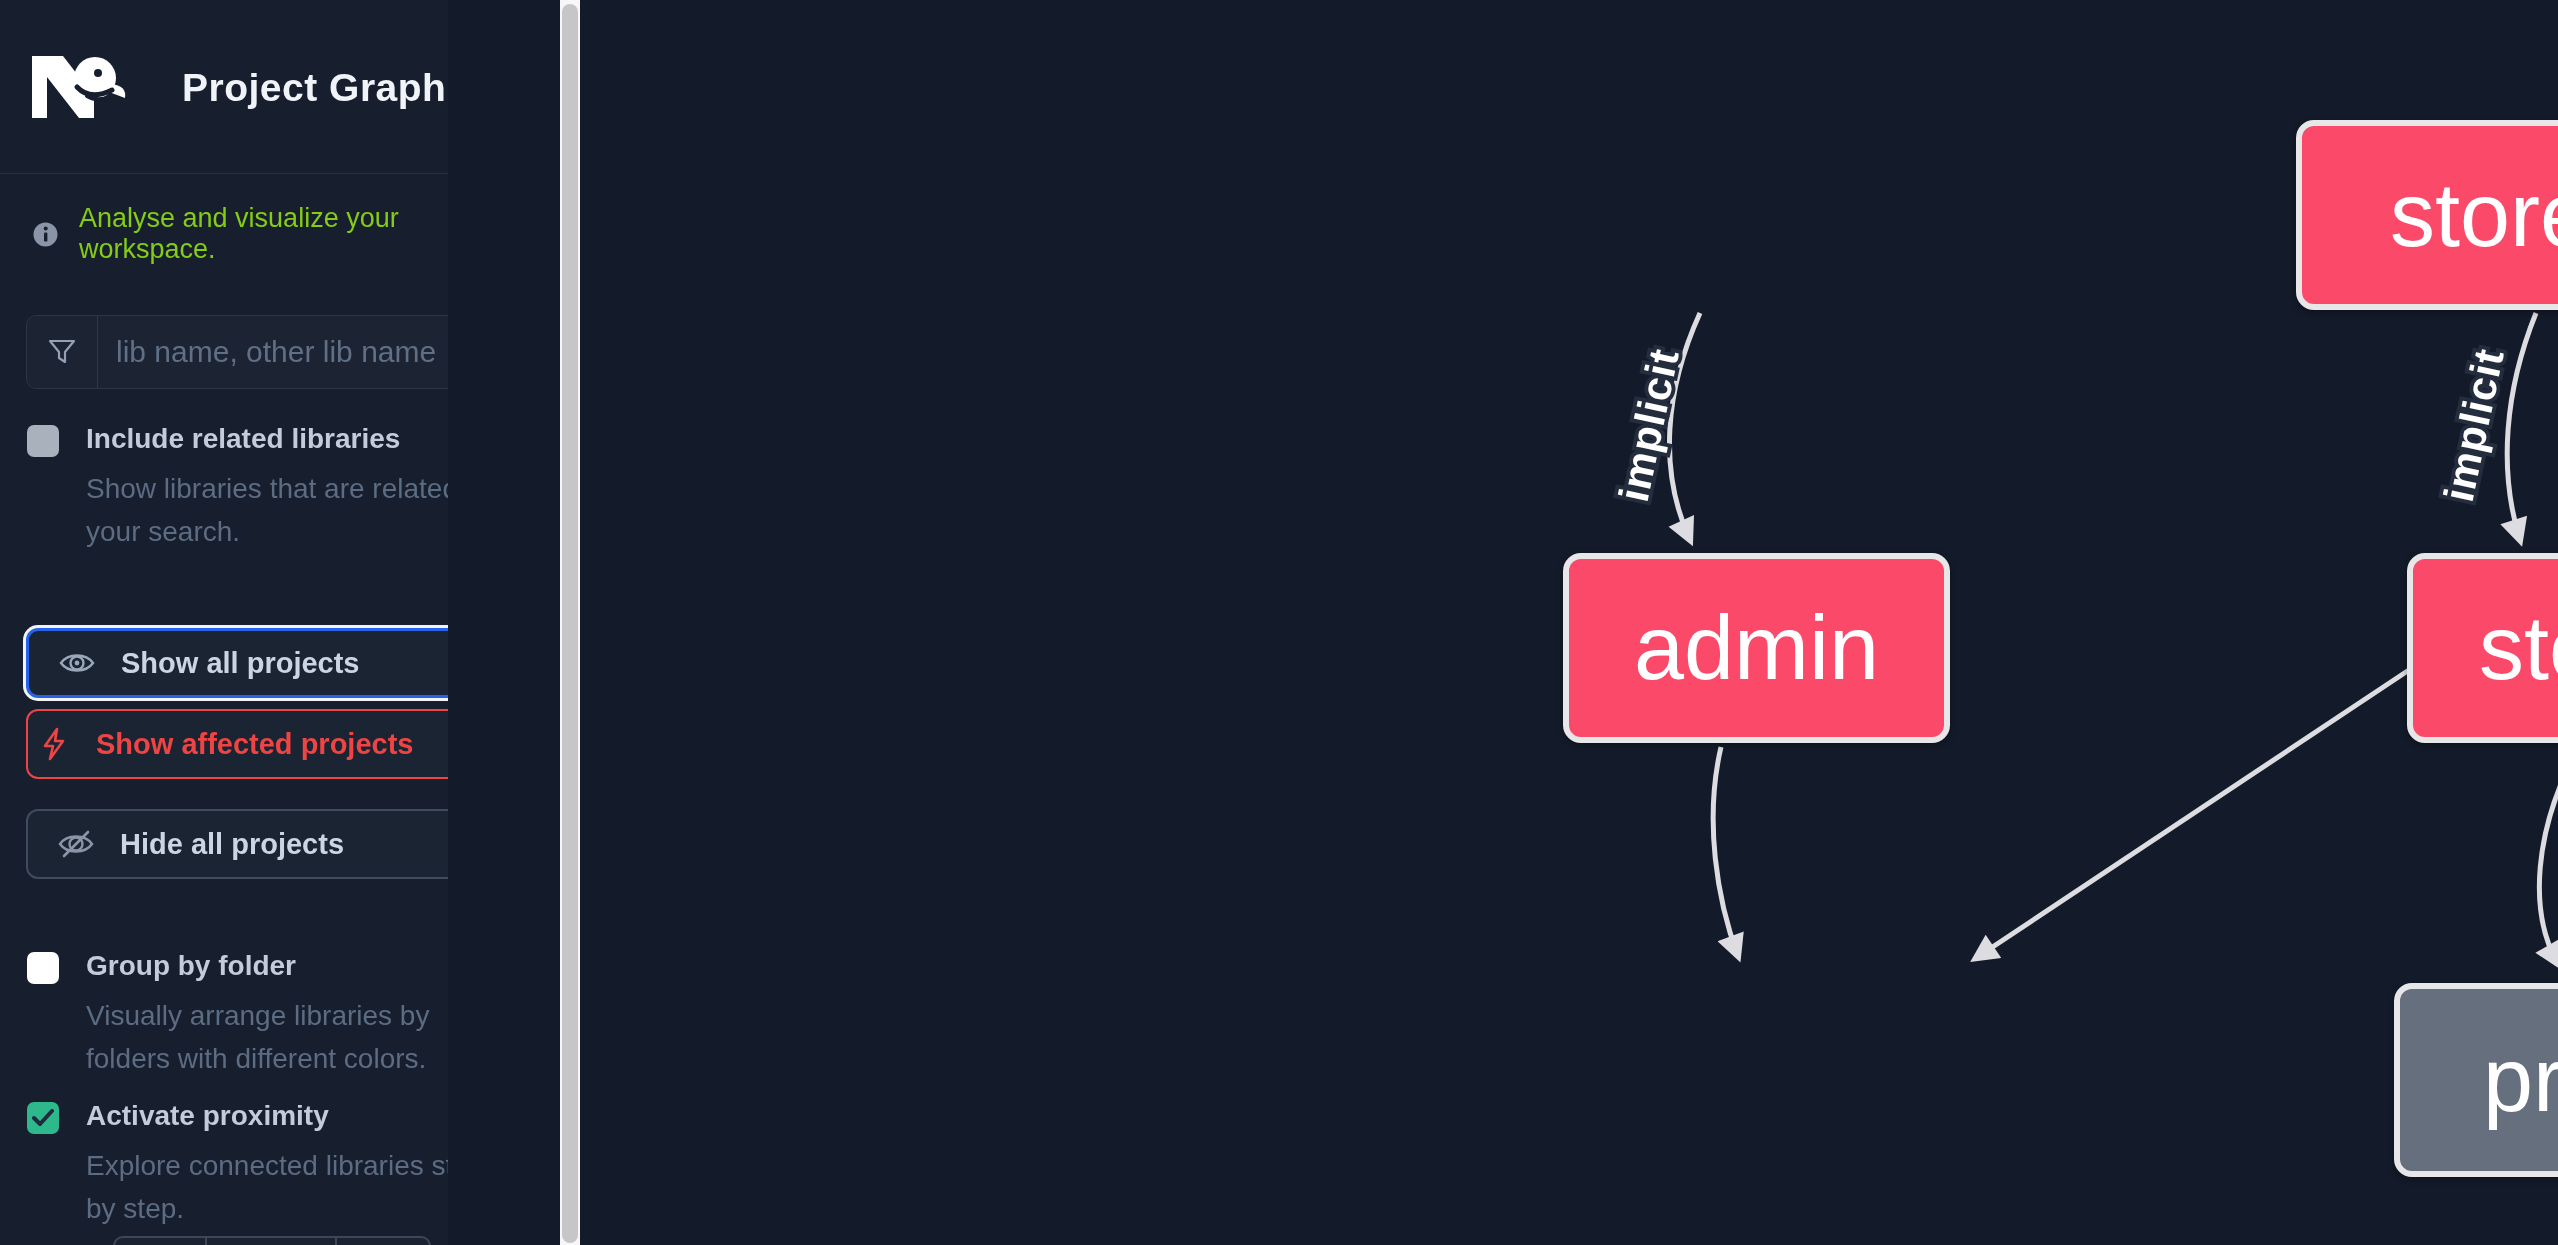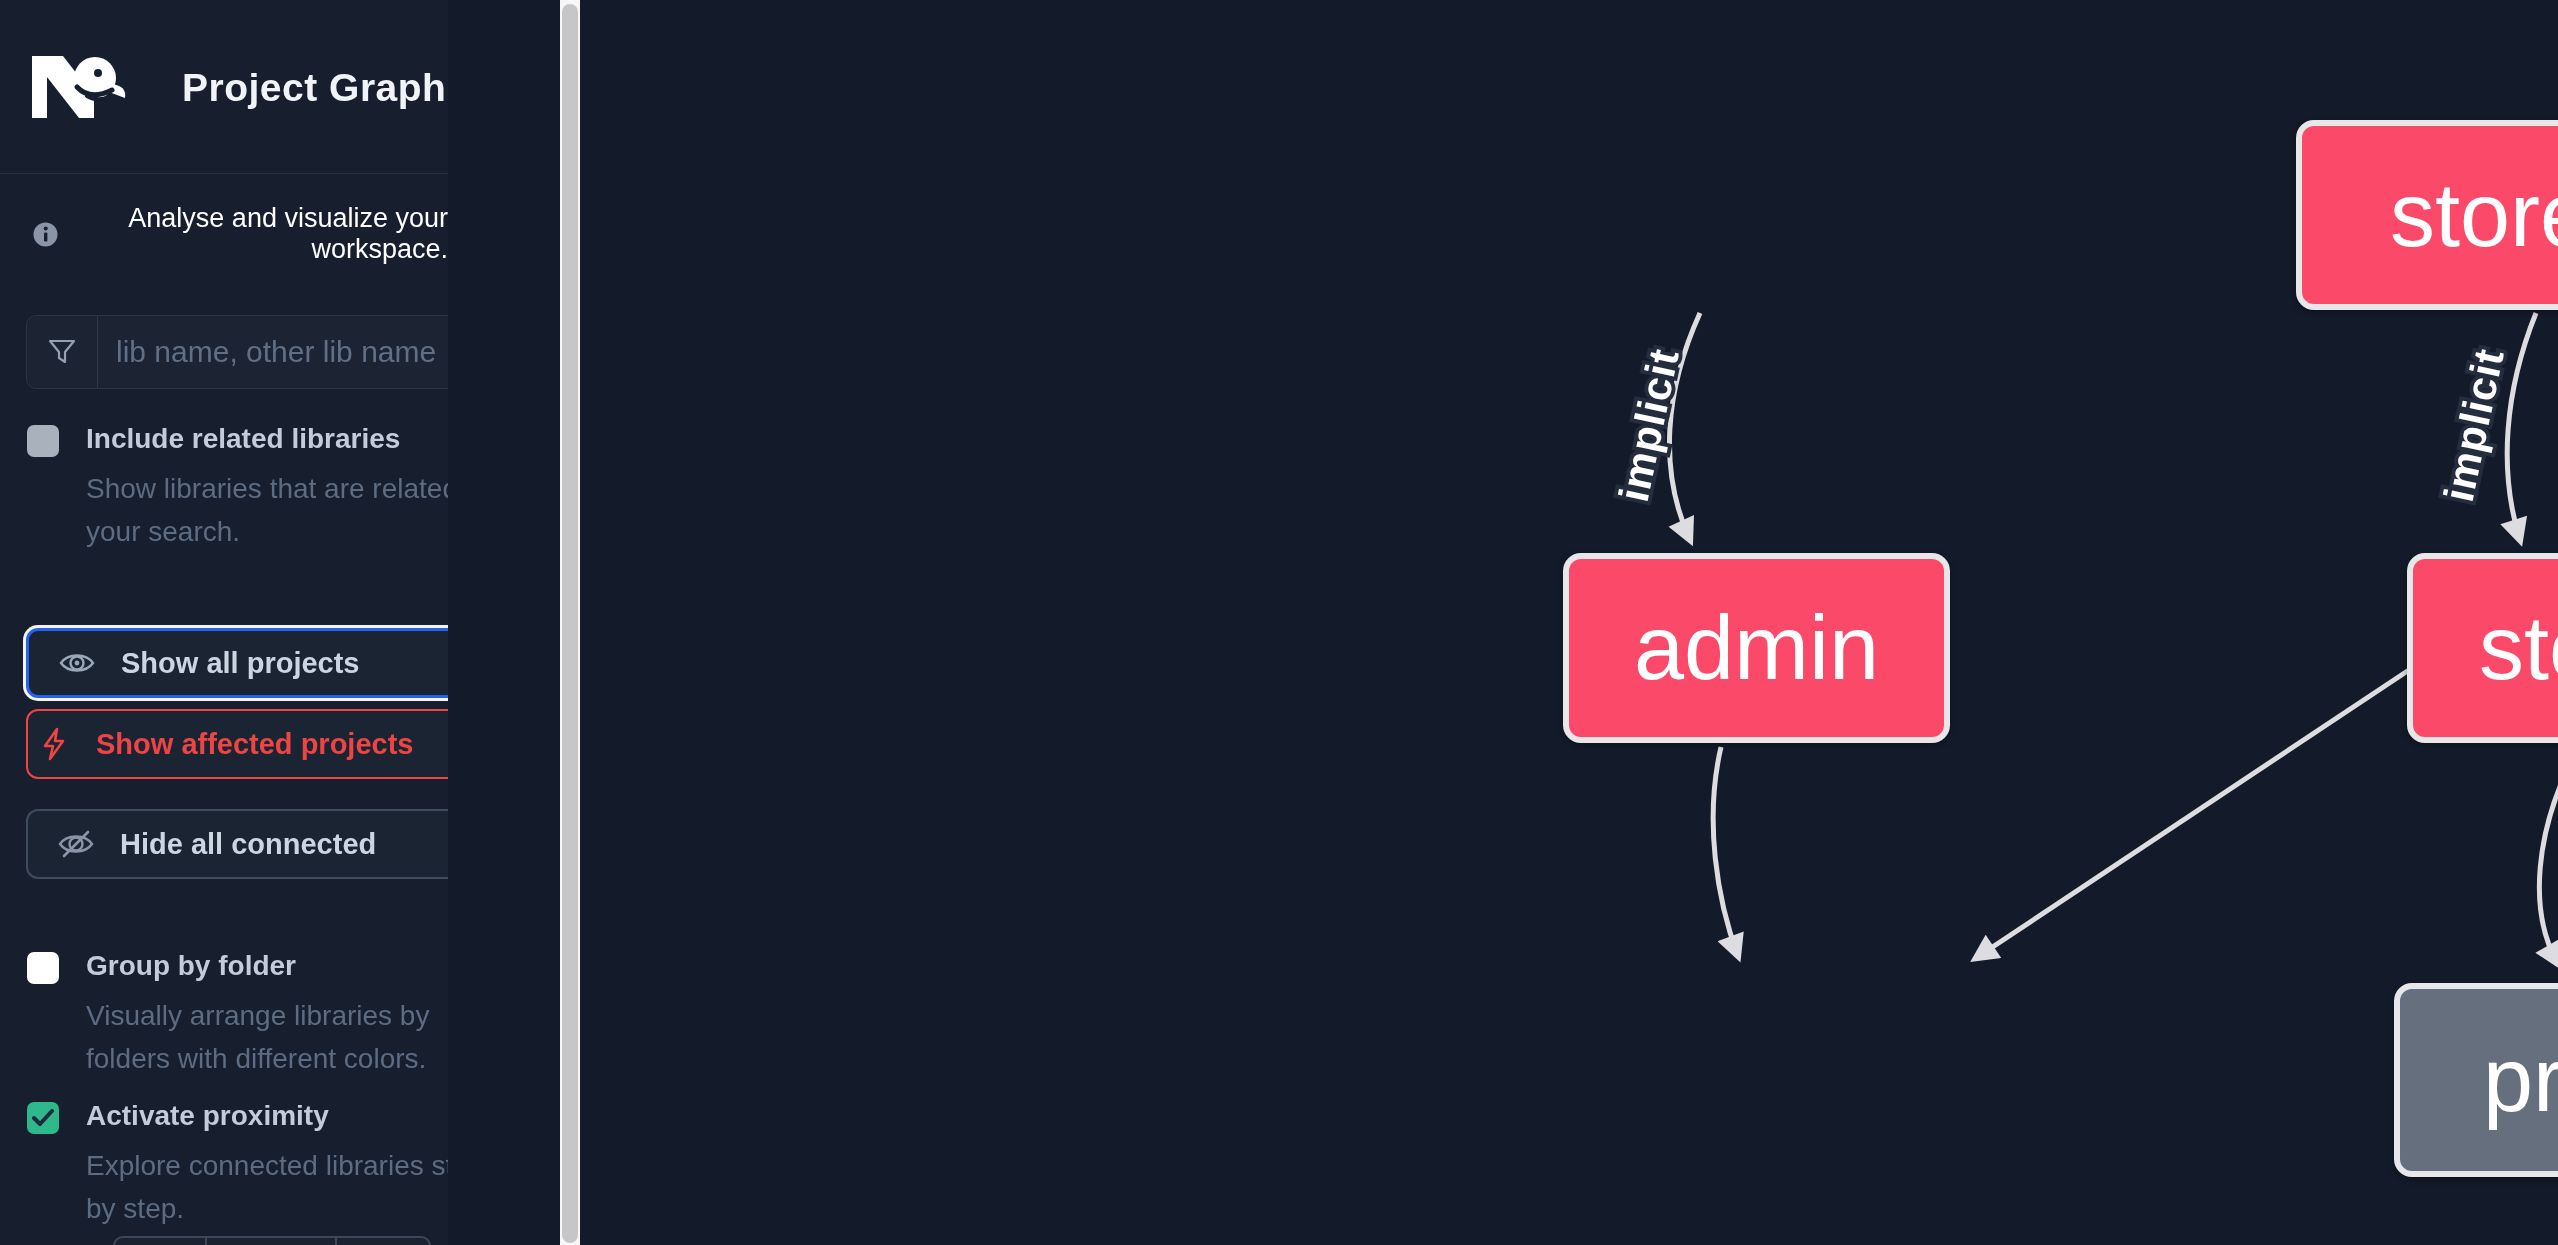--- a/index.html
+++ b/index.html
@@ -25,21 +25,21 @@
     box-shadow:0 2px 6px rgba(0,0,0,.35);
   }
   
   .sidebar{position:absolute;left:0;top:0;width:448px;height:1245px;background:#171e2e;overflow:hidden;}
   .sb-header{position:absolute;left:0;top:0;width:560px;height:173px;border-bottom:1px solid #273040;}
   .sb-logo{position:absolute;left:32px;top:56px;width:96px;height:62px;}
   .sb-title{position:absolute;left:182px;top:66px;font-size:39px;font-weight:700;color:#f0f4f9;letter-spacing:.5px;}
   .moon{position:absolute;left:472px;top:70px;width:36px;height:38px;cursor:pointer;}
   .tagline-row{position:absolute;left:33px;top:203px;display:flex;align-items:center;gap:21px;}
   .info-icon{width:25px;height:25px;flex:0 0 auto;}
-  .tagline{font-size:27px;color:#ffffff;text-align:right;}
+  .tagline{font-size:27px;color:#84cc16;}
   
   .search{position:absolute;left:26px;top:315px;width:504px;height:72px;background:#1c2433;
     border:1px solid #2b3545;border-radius:10px;display:flex;align-items:center;}
   .search .icon-cell{width:70px;height:100%;display:flex;align-items:center;justify-content:center;border-right:1px solid #2e3849;}
   .search input{
     flex:1;height:100%;background:transparent;border:none;outline:none;
     font-size:30px;color:#cbd5e1;padding:0 18px;font-family:inherit;
   }
   .search input::placeholder{color:#5f6f86;}
   
@@ -163,21 +163,21 @@
     </svg>
     <span class="lbl">Show affected projects</span>
   </div>
 
   <div class="abtn plain" style="top:809px;">
     <svg width="36" height="30" viewBox="0 0 36 30">
       <path d="M2 15 C9 5 27 5 34 15 C27 25 9 25 2 15 Z" fill="none" stroke="#8a96a8" stroke-width="2.4"></path>
       <circle cx="18" cy="15" r="6.5" fill="none" stroke="#8a96a8" stroke-width="2.4"></circle>
       <path d="M6 27 L30 3" stroke="#8a96a8" stroke-width="2.6" stroke-linecap="round"></path>
     </svg>
-    <span class="lbl">Hide all connected</span>
+    <span class="lbl">Hide all projects</span>
   </div>
 
   <div class="cbrow" style="top:950px;">
     <span class="cbox white"></span>
     <div class="cb-label">Group by folder</div>
     <div class="cb-desc">Visually arrange libraries by
 folders with different colors.</div>
   </div>
 
   <div class="cbrow" style="top:1100px;">

